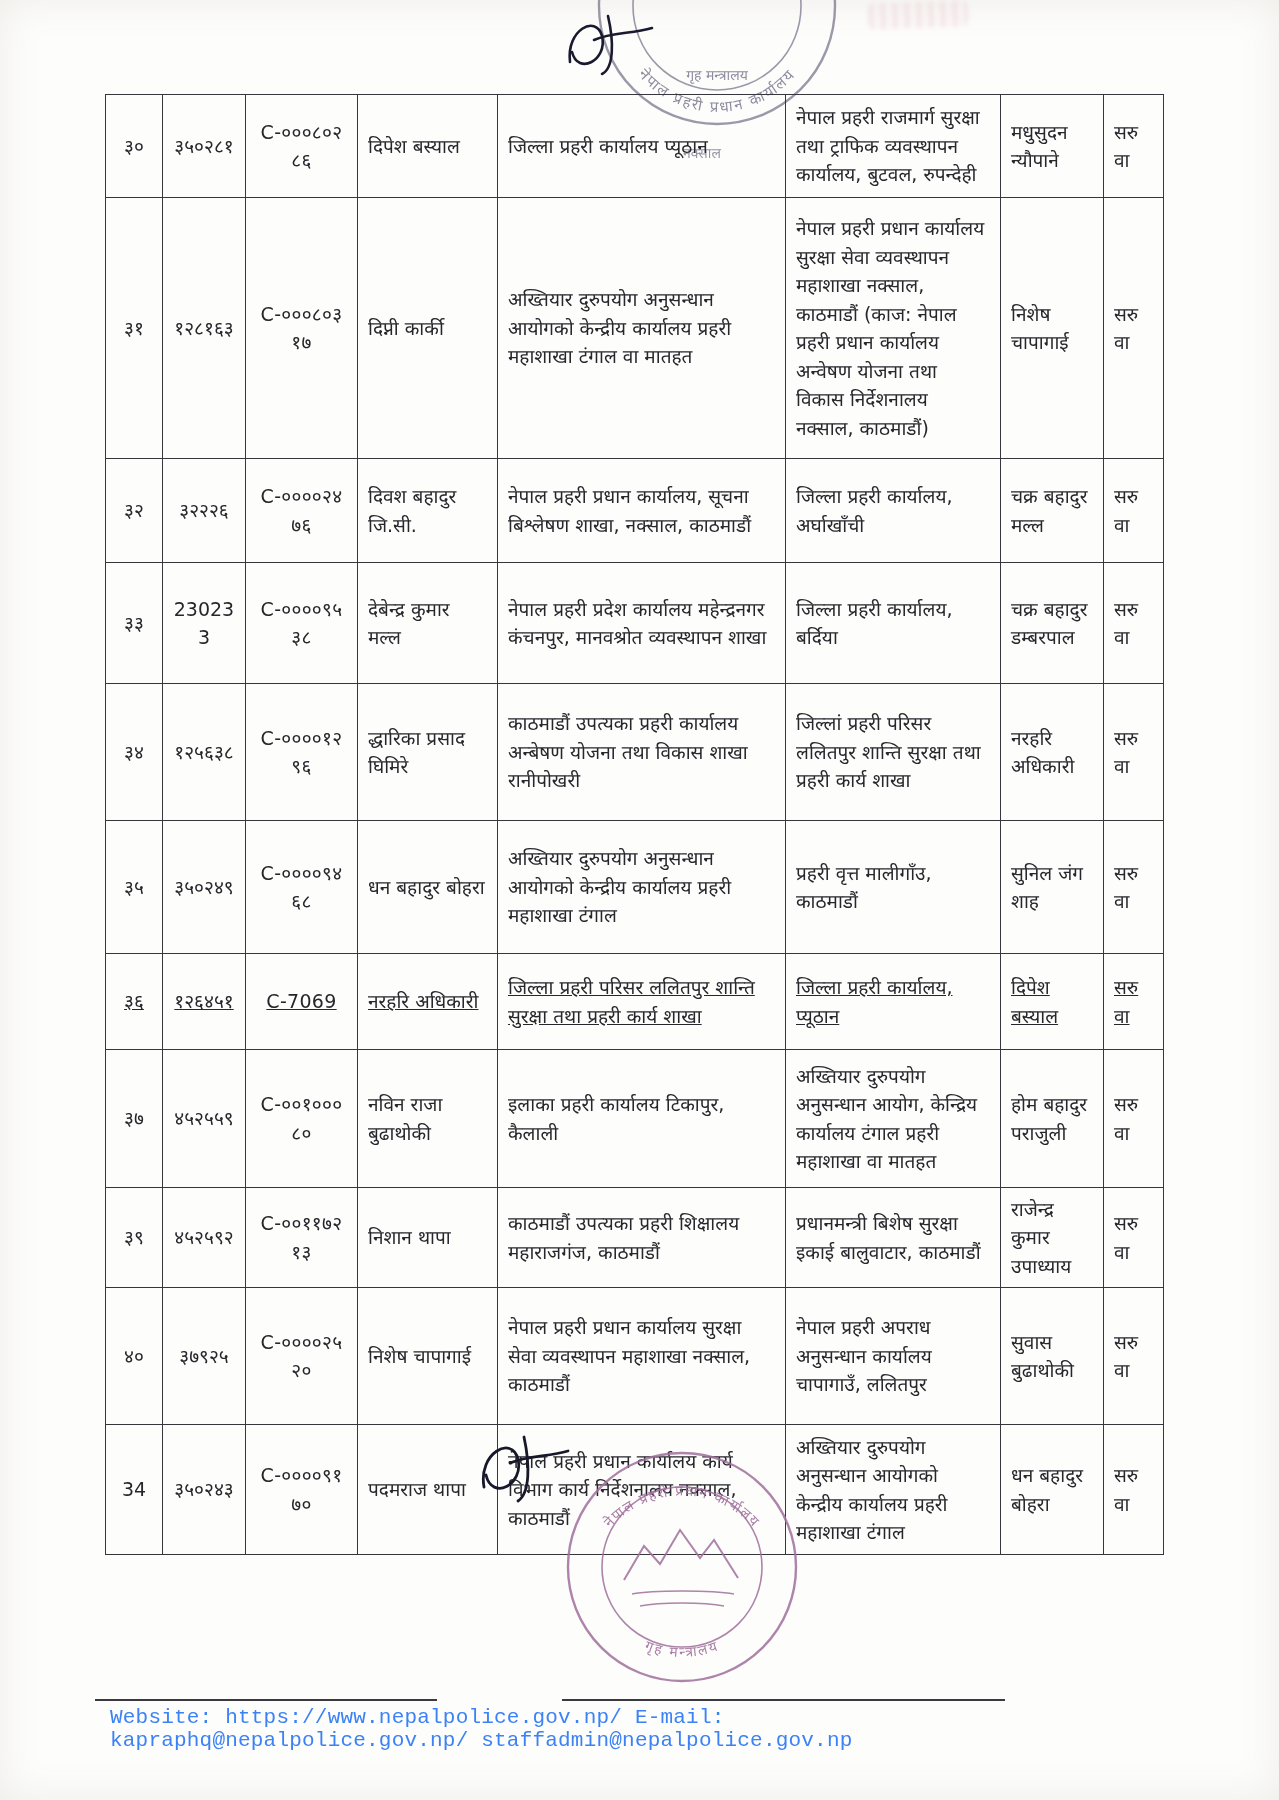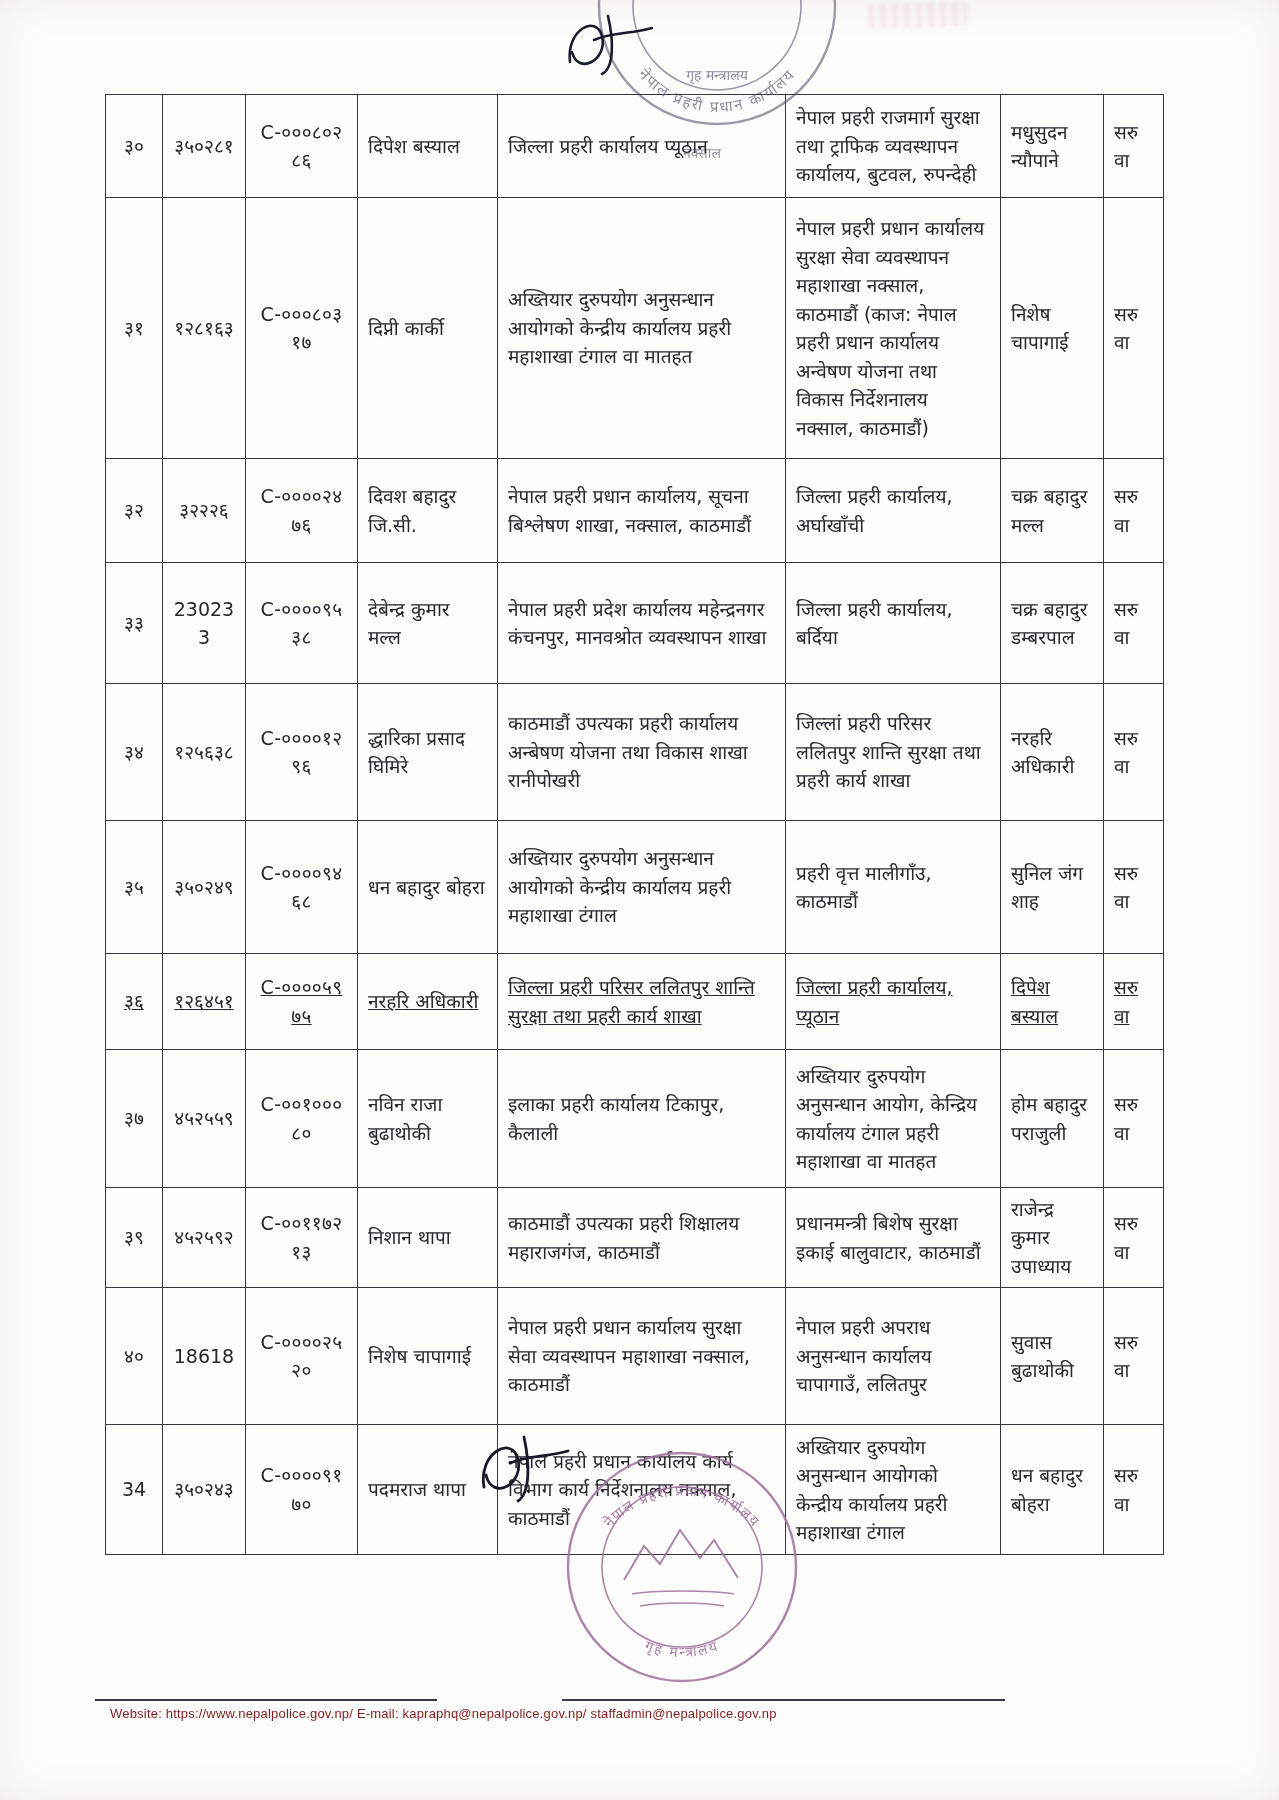--- a/index.html
+++ b/index.html
@@ -39,22 +39,22 @@
   td.c-name,td.c-from,td.c-to,td.c-rec{text-align:left;}
   td.c-remark{text-align:left;font-size:19px;}
   
   .stamp,.sig{position:absolute;pointer-events:none;}
   .stamp text{font-family:"DejaVu Sans",sans-serif;}
   .footer-rule{position:absolute;height:2px;background:#3a3a40;top:1699px;}
   .rule-left{left:95px;width:342px;}
   .rule-right{left:562px;width:443px;}
   .footer-text{
     position:absolute;left:110px;top:1706px;width:980px;
-    font-family:Liberation Sans, sans-serif;
-    font-size:13px;color:#7f1d1d;letter-spacing:.2px;
+    font-family:Liberation Mono, monospace;
+    font-size:21px;color:#3b82f6;letter-spacing:.2px;
   }
 </style>
 </head>
 <body>
 
 <div class="page">
 
   <div class="smudge"></div>
 
   <svg class="stamp" style="left:552px;top:-12px;" width="330" height="220" viewBox="0 0 330 220">
@@ -148,21 +148,21 @@
       <td class="c-code">C-००००९४६८</td>
       <td class="c-name">धन बहादुर बोहरा</td>
       <td class="c-from">अख्तियार दुरुपयोग अनुसन्धान आयोगको केन्द्रीय कार्यालय प्रहरी महाशाखा टंगाल</td>
       <td class="c-to">प्रहरी वृत्त मालीगाँउ, काठमाडौं</td>
       <td class="c-rec">सुनिल जंग शाह</td>
       <td class="c-remark">सरुवा</td>
     </tr>
         <tr style="height: 96px; text-decoration: underline;">
       <td class="c-sn">३६</td>
       <td class="c-badge">१२६४५१</td>
-      <td class="c-code">C-००००५९७५</td>
+      <td class="c-code">C-7069</td>
       <td class="c-name">नरहरि अधिकारी</td>
       <td class="c-from">जिल्ला प्रहरी परिसर ललितपुर  शान्ति सुरक्षा तथा प्रहरी कार्य शाखा</td>
       <td class="c-to">जिल्ला प्रहरी कार्यालय, प्यूठान</td>
       <td class="c-rec">दिपेश बस्याल</td>
       <td class="c-remark">सरुवा</td>
     </tr>
         <tr style="height: 138px;">
       <td class="c-sn">३७</td>
       <td class="c-badge">४५२५५९</td>
       <td class="c-code">C-००१०००८०</td>
@@ -177,21 +177,21 @@
       <td class="c-badge">४५२५९२</td>
       <td class="c-code">C-००११७२१३</td>
       <td class="c-name">निशान थापा</td>
       <td class="c-from">काठमाडौं उपत्यका प्रहरी शिक्षालय महाराजगंज, काठमाडौं</td>
       <td class="c-to">प्रधानमन्त्री बिशेष सुरक्षा इकाई बालुवाटार, काठमाडौं</td>
       <td class="c-rec">राजेन्द्र कुमार उपाध्याय</td>
       <td class="c-remark">सरुवा</td>
     </tr>
         <tr style="height: 137px;">
       <td class="c-sn">४०</td>
-      <td class="c-badge">18618</td>
+      <td class="c-badge">३७९२५</td>
       <td class="c-code">C-००००२५२०</td>
       <td class="c-name">निशेष चापागाई</td>
       <td class="c-from">नेपाल प्रहरी प्रधान कार्यालय सुरक्षा सेवा व्यवस्थापन महाशाखा नक्साल, काठमाडौं</td>
       <td class="c-to">नेपाल प्रहरी अपराध अनुसन्धान कार्यालय चापागाउँ, ललितपुर</td>
       <td class="c-rec">सुवास बुढाथोकी</td>
       <td class="c-remark">सरुवा</td>
     </tr>
         <tr style="height: 130px;">
       <td class="c-sn">34</td>
       <td class="c-badge">३५०२४३</td>

